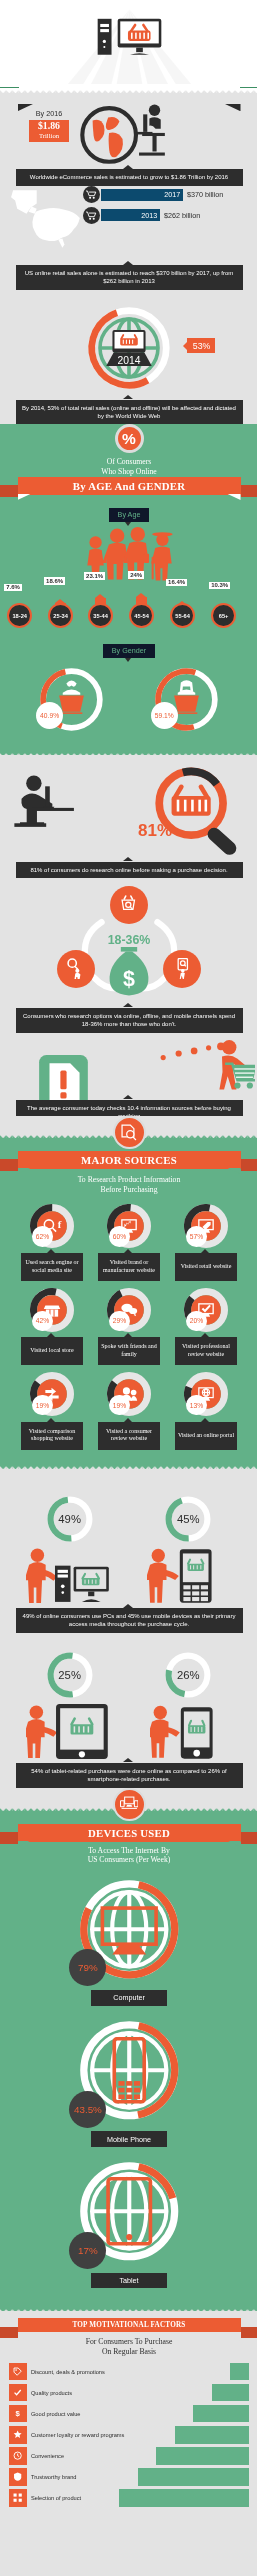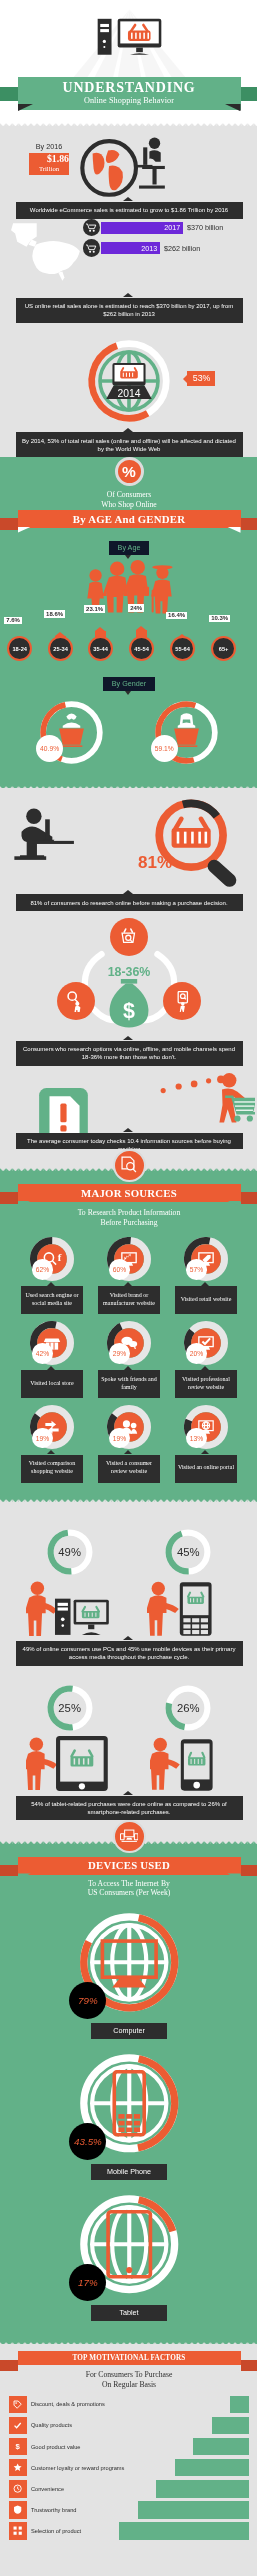--- a/index.html
+++ b/index.html
@@ -85,35 +85,35 @@
   .s1 { padding:9.3px 0 0; }
   .s1-row { position:relative; height:67px; }
   .by2016 {
     position:absolute; left:29px; top:7.2px; text-align:center; width:40px;
   }
   .by2016 .lbl { font-size:7.2px; color:#2d2d2d; }
   .by2016 .box {
     background:#ec5c33; color:#fff; margin-top:1.5px; padding:1.5px 0 2.6px;
     font-family:"Liberation Serif", serif;
   }
-  .by2016 .box .n { display:block; font-size:9.8px; font-weight:bold; line-height:1.1;text-align:right;}
+  .by2016 .box .n { display:block; font-size:9.8px; font-weight:bold; line-height:1.1;}
   .by2016 .box .u { display:block; font-size:6.7px; line-height:1.1;}
 
   
   .s2 { padding:7.2px 0 0; position:relative; min-height:98px; }
   .usmap { position:absolute; left:9.3px; top:2.1px; }
   .bars { position:absolute; right:5.2px; top:0; width:170px; }
   .bar-row { display:flex; align-items:center; margin-bottom:3.1px; }
   .cart-badge {
     width:17.5px; height:17.5px; border-radius:50%; background:#2d2d2d;
     display:flex; align-items:center; justify-content:center; flex:0 0 auto;
     margin-right:1px;
   }
   .bar {
-    background:#6d28d9; height:12px; color:#fff; font-size:7.2px;
+    background:#0c4a6e; height:12px; color:#fff; font-size:7.2px;
     display:flex; align-items:center; justify-content:flex-end;
     padding-right:3.1px; font-family:"Liberation Sans", sans-serif;
   }
   .bar-val { color:#2d2d2d; font-size:7.2px; margin-left:3.6px; white-space:nowrap; }
 
   
   .donut-wrap { position:relative; width:88px; margin:6.2px auto 0; }
   .badge-flag {
     position:absolute; background:#ec5c33; color:#fff; font-size:8.8px;
     padding:2.1px 4.6px 2.6px 6.2px;
@@ -241,22 +241,22 @@
   .dev-donut { position:relative; width:48px; height:48px; margin:0 auto; }
   .dev-donut .val {
     position:absolute; inset:0; display:flex; align-items:center; justify-content:center;
     font-size:11.3px; color:#2d2d2d;
   }
 
   
   .glb-unit { position:relative; width:111px; margin:9.3px auto 0; }
   .glb-pct {
     position:absolute; left:-4.1px; bottom:19.6px; width:37px; height:37px;
-    background:#000000; border-radius:50%; display:flex; align-items:center;
-    justify-content:center; color:#ec5c33; font-size:9.8px; z-index:5;font-style:italic;
+    background:#404040; border-radius:50%; display:flex; align-items:center;
+    justify-content:center; color:#ec5c33; font-size:9.8px; z-index:5;
   }
   .glb-label {
     background:#2d2d2d; color:#fff; text-align:center; font-size:7.2px;
     padding:3.1px 0 3.6px; margin:3.1px 17.5px 0;
   }
 
   
   .mot-list { padding:6.2px 9.3px 13.4px; }
   .mot-item {
     display:flex; align-items:center; background:#e3e3e3;
@@ -304,24 +304,20 @@
         </g>
       <rect x="138" y="79" width="13" height="9" fill="#2d2d2d"></rect>
       <path d="M126 93 q18 -6 37 0 z" fill="#2d2d2d"></path>
     </svg>
 
     <div class="ribbon-wrap">
       <div class="ribbon-tail l"></div>
       <div class="ribbon-tail r"></div>
       <div class="notch l"></div>
       <div class="notch r"></div>
-      <div class="ribbon-main">
-        <h1>UNDERSTANDING</h1>
-        <h2>Online Shopping Behavior</h2>
-      </div>
     </div>
     <div style="height:11.3px"></div>
   </div>
 
   <div class="zig-top zig-grey-on-white"></div>
 
   <div class="sec grey s1">
     <div class="s1-row">
       <div class="by2016">
         <div class="lbl">By 2016</div>

